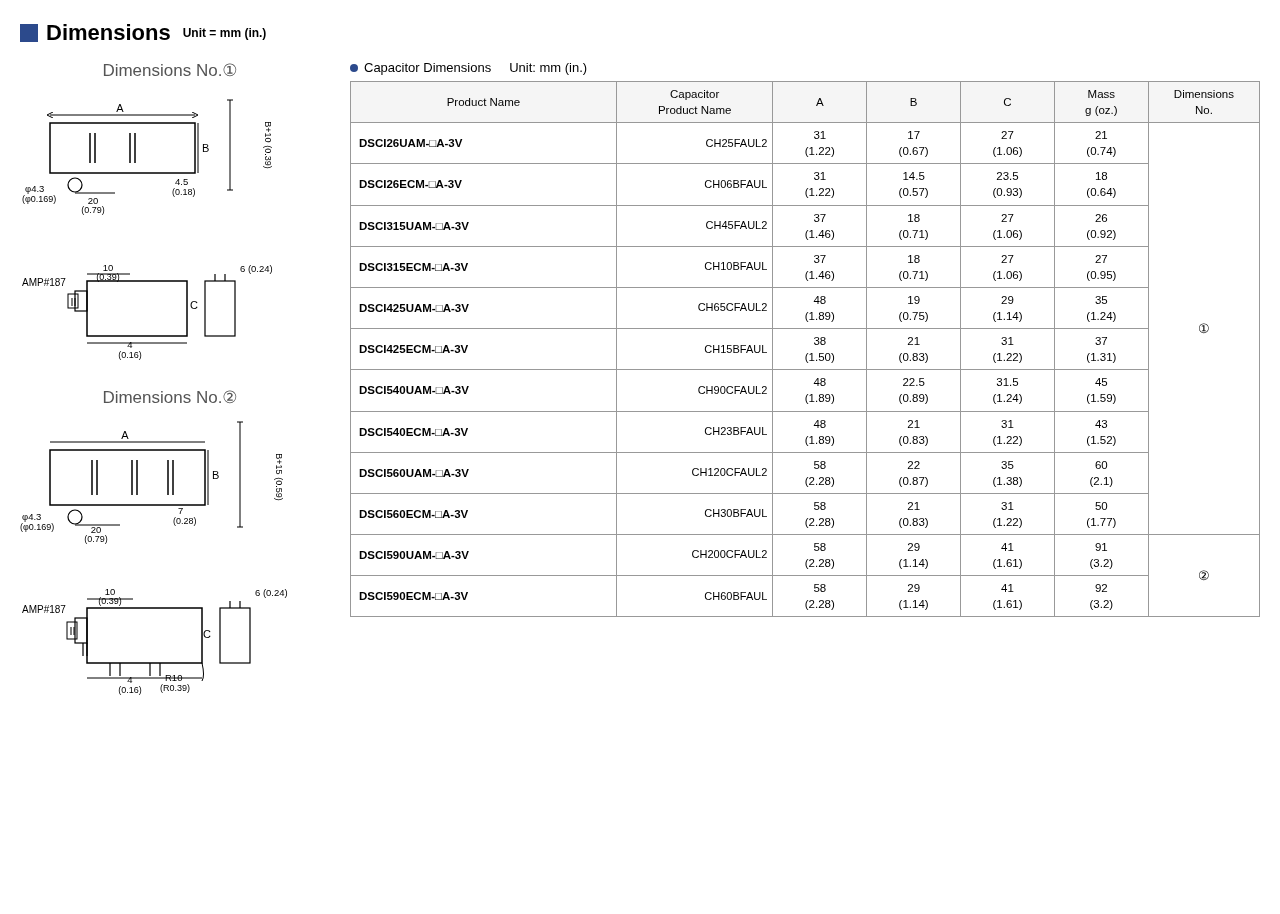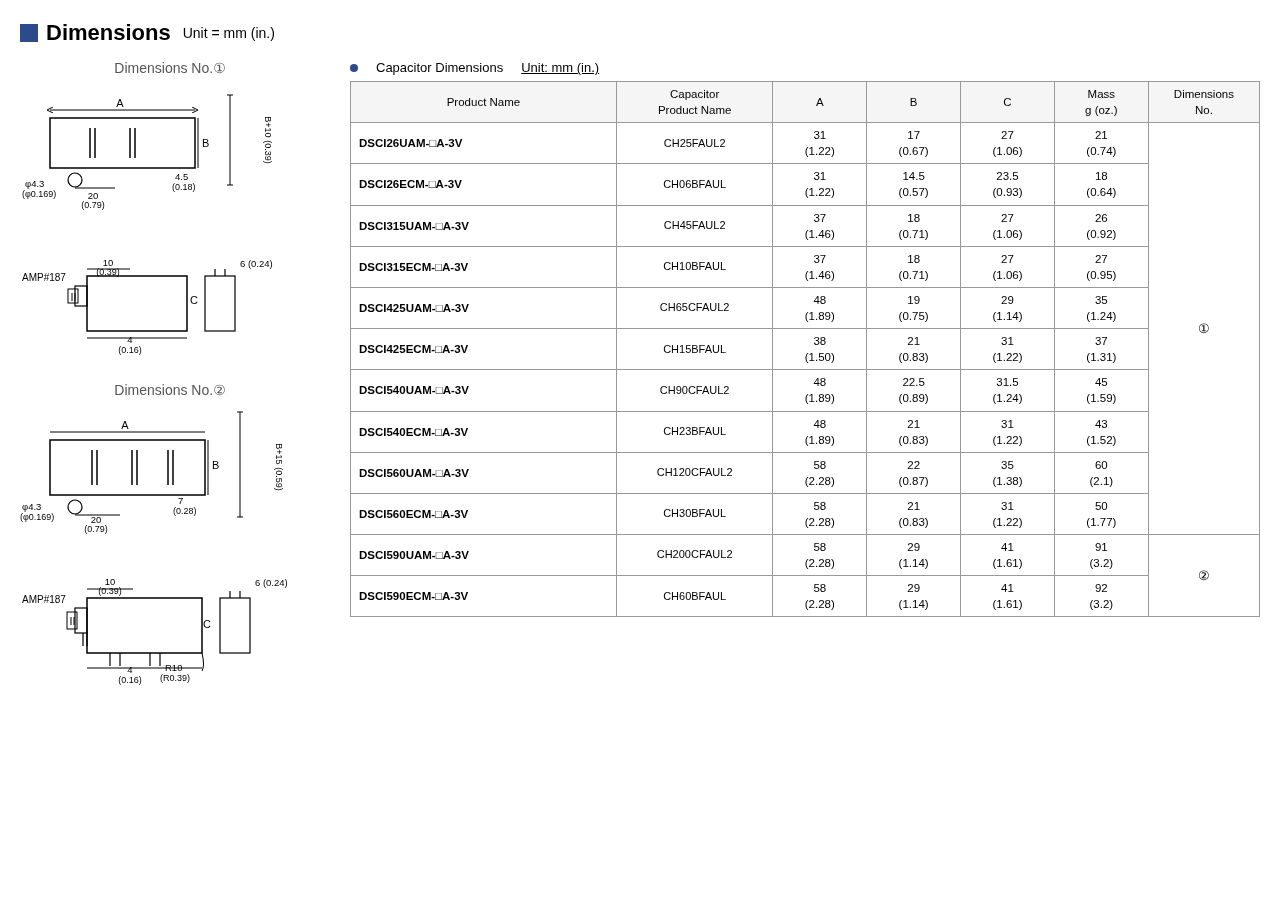--- a/index.html
+++ b/index.html
@@ -22,22 +22,22 @@
       width: 18px;
       height: 18px;
       background: #2c4a8c;
       flex-shrink: 0;
     }
     .title-text {
       font-size: 22px;
       font-weight: bold;
     }
     .title-unit {
-      font-size: 14px;
-      font-weight: normal;
+      font-size: 12px;
+      font-weight: bold;
       margin-left: 4px;
     }
 
     .main-layout {
       display: flex;
       gap: 30px;
       align-items: flex-start;
     }
 
     
@@ -55,21 +55,21 @@
     }
     .bullet {
       width: 10px;
       height: 10px;
       background: #2c4a8c;
       border-radius: 50%;
       flex-shrink: 0;
     }
 
     .dim-label {
-      font-size: 14px;
+      font-size: 17px;
       color: #555;
       text-align: center;
       margin-bottom: 4px;
     }
 
     
     .diagram-container {
       margin-bottom: 18px;
     }
     svg {
@@ -79,21 +79,21 @@
     
     .right-panel {
       flex: 1;
     }
     .table-section-title {
       font-size: 13px;
       font-weight: normal;
       margin-bottom: 6px;
       display: flex;
       align-items: center;
-      gap: 18px;
+      gap: 6px;
     }
     .table-section-bullet {
       width: 8px;
       height: 8px;
       background: #2c4a8c;
       border-radius: 50%;
       flex-shrink: 0;
     }
 
     table {
@@ -111,21 +111,21 @@
     th {
       background: #f5f5f5;
       font-weight: normal;
     }
     td.product-name {
       font-weight: bold;
       text-align: left;
       padding-left: 8px;
     }
     td.cap-product {
-      text-align: center;
+      text-align: right;
       font-size: 11px;
     }
 
     .footnote {
       font-size: 11px;
       margin-top: 6px;
       color: #333;
       display: flex;
       align-items: center;
       gap: 4px;
@@ -312,21 +312,21 @@
         <text x="110" y="130" text-anchor="middle" font-size="9" font-family="Arial">(0.16)</text>
         <line x1="67" y1="115" x2="182" y2="115" stroke="#000" stroke-width="1"></line>
       </svg>
     </div>
   </div>
 
   <div class="right-panel">
     <div class="table-section-title">
       <div class="table-section-bullet"></div>
       <span>Capacitor Dimensions</span>
-      <span style="text-decoration:underline;">Unit: mm (in.)</span>
+      <span style="margin-left:12px;">Unit: mm (in.)</span>
     </div>
 
     <table>
       <thead>
         <tr>
           <th style="width:170px;">Product Name</th>
           <th style="width:100px;">Capacitor<br>Product Name</th>
           <th style="width:60px;">A</th>
           <th style="width:60px;">B</th>
           <th style="width:60px;">C</th>

